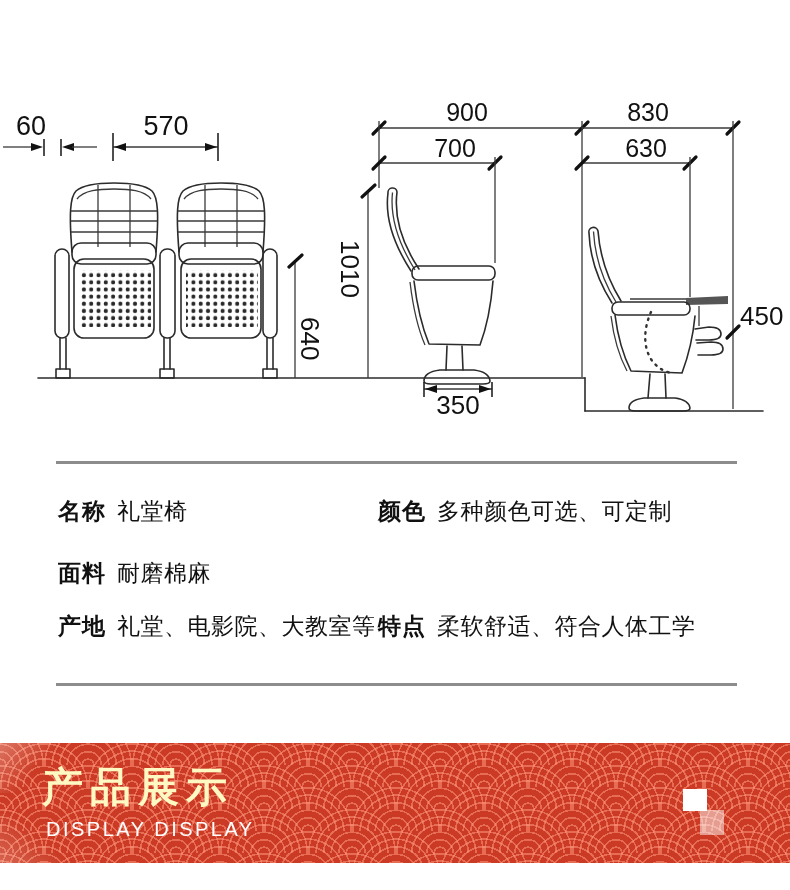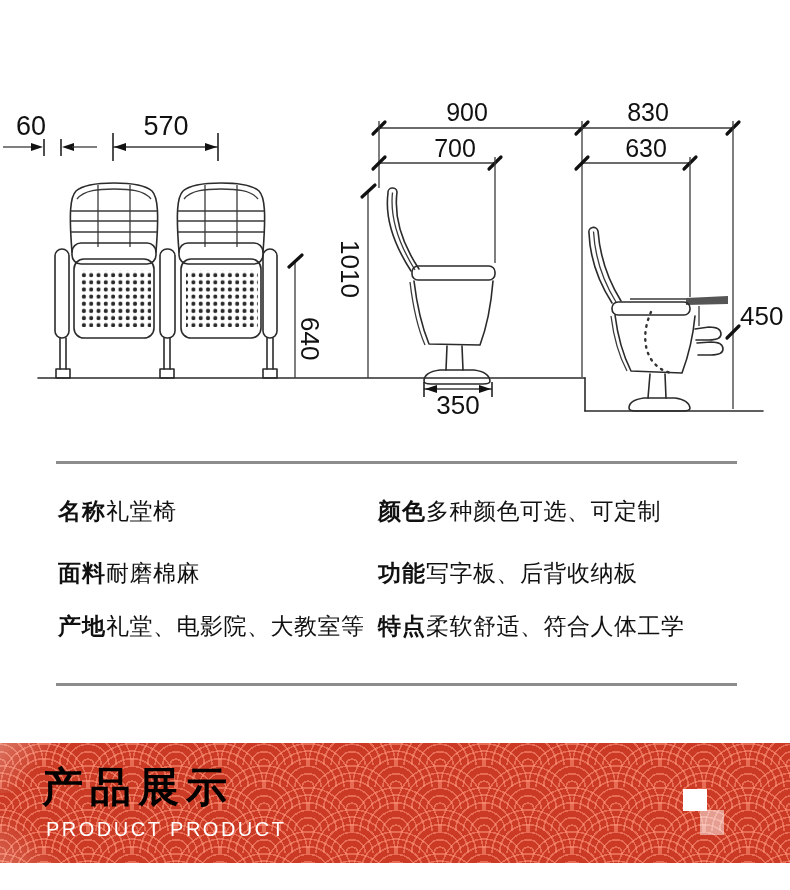--- a/index.html
+++ b/index.html
@@ -15,21 +15,21 @@
   .tick{stroke:#111;stroke-width:3.2;stroke-linecap:round;}
   .vtick{stroke:#222;stroke-width:1.6;}
   .arr{fill:#111;stroke:none;}
   .dim{fill:#111;stroke:none;font-weight:400;}
   .dim27{font-size:27px;}
   .dim25{font-size:25px;}
   .dim26{font-size:26px;}
   .dotline{stroke:#333;stroke-width:2.4;fill:none;stroke-dasharray:1.5 5.5;stroke-linecap:round;}
   
   .spec-divider{position:absolute;left:56px;width:681px;height:3px;background:#8c8c8c;}
-  .spec-row{position:absolute;display:flex;align-items:baseline;font-size:23px;color:#111;white-space:nowrap;}
+  .spec-row{position:absolute;display:flex;align-items:baseline;gap:11px;font-size:23px;color:#111;white-space:nowrap;}
   .spec-label{font-weight:700;letter-spacing:1px;}
   .spec-value{font-weight:400;letter-spacing:0.5px;text-align:right;}
   
   .banner{position:absolute;left:0;top:743px;width:790px;height:120px;background:#ca3a24;overflow:hidden;}
   .banner .pattern{
     position:absolute;inset:0;
     background-image:
       radial-gradient(circle at 50% 100%,
         rgba(255,150,125,0.0) 0 5px, rgba(255,150,125,0.55) 5px 6.6px,
         rgba(255,150,125,0.0) 6.6px 12.5px, rgba(255,150,125,0.55) 12.5px 14.1px,
@@ -46,21 +46,21 @@
         rgba(255,150,125,0.0) 29.1px 35px, rgba(255,150,125,0.55) 35px 36.6px,
         rgba(255,150,125,0.0) 36.6px 42.5px, rgba(255,150,125,0.55) 42.5px 44.1px,
         rgba(255,150,125,0.0) 44.1px);
     background-size:88px 44px,88px 44px;
     background-position:0 0,44px 22px;
   }
   .banner .glow-tl{position:absolute;left:-18px;top:-14px;width:100px;height:64px;
     background:linear-gradient(132deg,rgba(255,235,225,0.5),rgba(255,235,225,0) 58%);}
   .banner .glow-bl{position:absolute;left:-24px;bottom:-16px;width:110px;height:66px;
     background:linear-gradient(40deg,rgba(255,235,225,0.38),rgba(255,235,225,0) 60%);}
-  .banner-title{position:absolute;left:42px;top:24px;color:#000000;font-size:41px;font-weight:700;letter-spacing:7px;line-height:1;}
+  .banner-title{position:absolute;left:42px;top:24px;color:#fef9c3;font-size:41px;font-weight:700;letter-spacing:7px;line-height:1;}
   .banner-subtitle{position:absolute;left:46px;top:76px;color:#fff;font-size:20px;font-weight:500;letter-spacing:2.5px;line-height:1;}
   .sq-solid{position:absolute;left:683px;top:46px;width:24px;height:22px;background:#ffffff;}
   .sq-ghost{position:absolute;left:700px;top:67px;width:24px;height:25px;background:rgba(255,255,255,0.5);}
 </style>
 </head>
 <body>
 
 <div class="page">
 
   <div class="drawing">
@@ -223,38 +223,34 @@
     <span class="spec-value">礼堂椅</span>
   </div>
   <div class="spec-row" style="left:58px;top:558px">
     <span class="spec-label">面料</span>
     <span class="spec-value">耐磨棉麻</span>
   </div>
   <div class="spec-row" style="left:378px;top:496px">
     <span class="spec-label">颜色</span>
     <span class="spec-value">多种颜色可选、可定制</span>
   </div>
-  <div class="spec-row" style="left:378px;top:558px">
-    <span class="spec-label">功能</span>
-    <span class="spec-value">写字板、后背收纳板</span>
-  </div>
   <div class="spec-row" style="left:378px;top:611px">
     <span class="spec-label">特点</span>
     <span class="spec-value">柔软舒适、符合人体工学</span>
   </div>
   <div class="spec-row" style="left:58px;top:611px">
     <span class="spec-label">产地</span>
     <span class="spec-value">礼堂、电影院、大教室等</span>
   </div>
 
   <div class="spec-divider" style="top:683px"></div>
 
   <div class="banner">
     <div class="pattern"></div>
     <div class="glow-tl"></div>
     <div class="glow-bl"></div>
     <div class="banner-title">产品展示</div>
-    <div class="banner-subtitle">PRODUCT PRODUCT</div>
+    <div class="banner-subtitle">DISPLAY DISPLAY</div>
     <div class="sq-solid"></div>
     <div class="sq-ghost"></div>
   </div>
 
 </div>
 
 </body></html>

